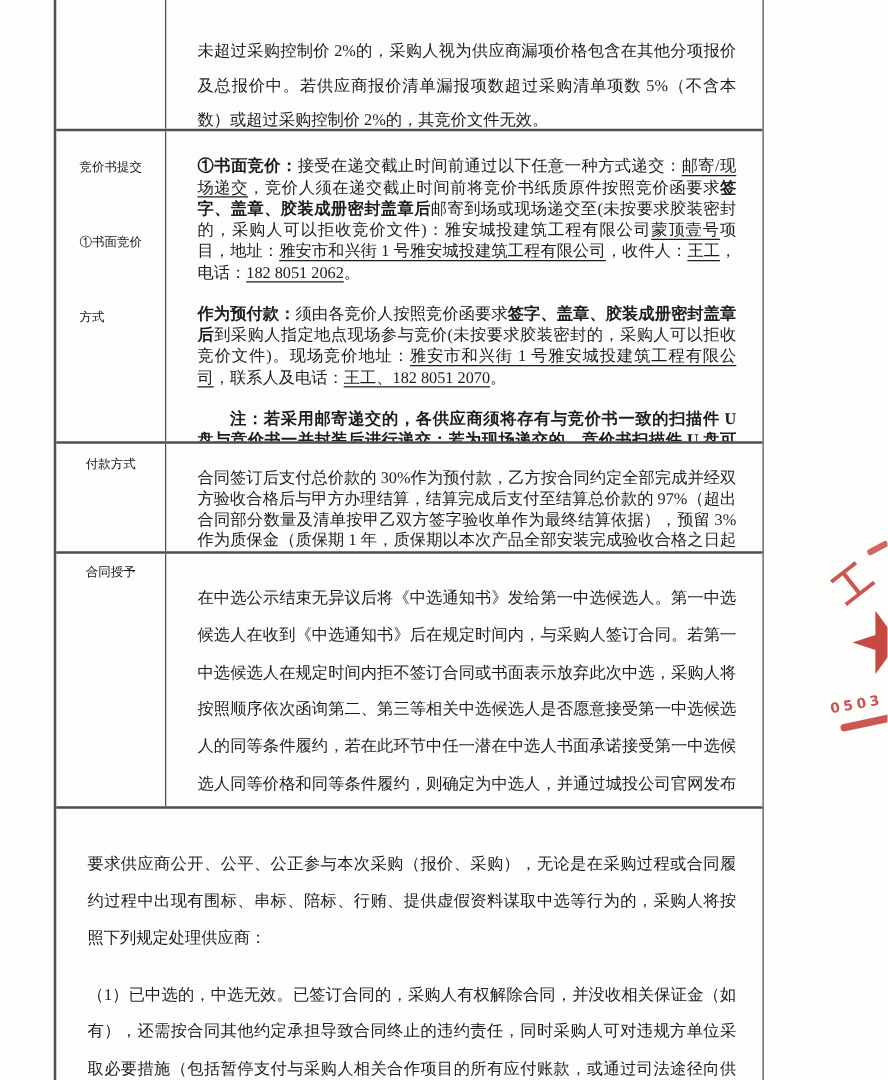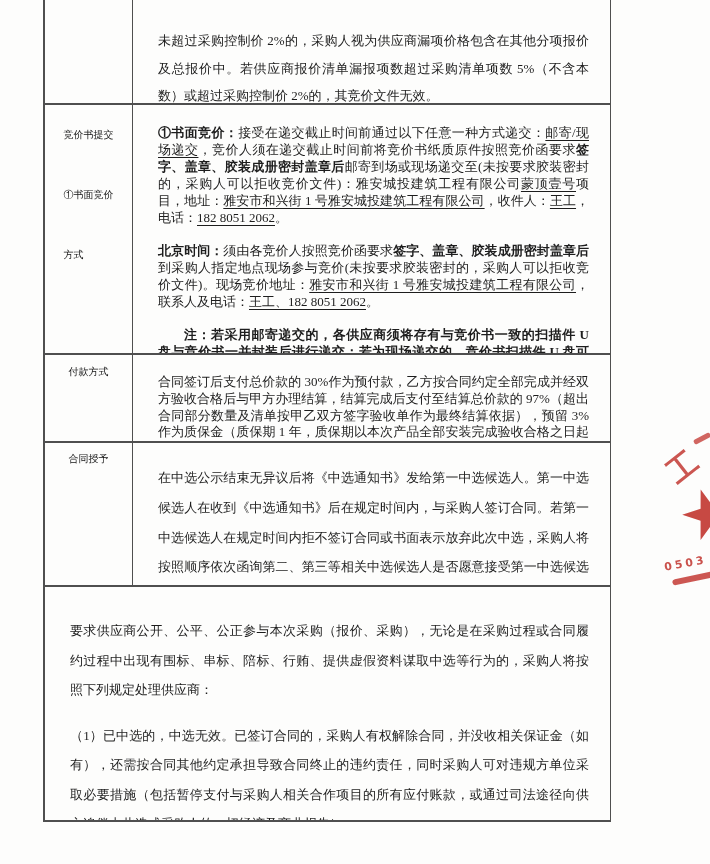--- a/index.html
+++ b/index.html
@@ -12,21 +12,21 @@
   
   .doc-table{
     position:absolute;left:43px;top:0;width:568px;box-sizing:border-box;
     border-left:2px solid var(--line);
     border-right:1.5px solid var(--line);
   }
   .trow{display:flex;box-sizing:border-box;border-bottom:2px solid var(--line);overflow:hidden;}
   .trow-0{height:105px}
   .trow-1{height:250px}
   .trow-2{height:88px}
-  .trow-3{height:144px}
+  .trow-3{height:204px}
   .trow-4{height:235px}
   .tlabel{
     flex:0 0 88px;width:88px;box-sizing:border-box;
     border-right:1.5px solid var(--line);
     font-size:10px;color:#151515;text-align:center;line-height:20px;
   }
   .tlabel-inner{display:inline-block;text-align:left;}
   .trow-1 .tlabel-line{line-height:60px;}
   .trow-2 .tlabel{padding-top:7px;}
   .trow-3 .tlabel{padding-top:6px;}
@@ -67,21 +67,21 @@
     <div class="trow trow-0">
       <div class="tlabel"></div>
       <div class="tcontent">
         <p class="para"><span class="seg">未超过采购控制价 2%的，采购人视为供应商漏项价格包含在其他分项报价及总报价中。若供应商报价清单漏报项数超过采购清单项数 5%（不含本数）或超过采购控制价 2%的，其竞价文件无效。</span></p>
       </div>
     </div>
     <div class="trow trow-1">
       <div class="tlabel"><div class="tlabel-inner"><div class="tlabel-line">竞价书提交</div><div class="tlabel-line">①书面竞价</div><div class="tlabel-line">方式</div></div></div>
       <div class="tcontent">
         <p class="para"><span class="seg b">①书面竞价：</span><span class="seg">接受在递交截止时间前通过以下任意一种方式递交：</span><span class="seg u">邮寄/现场递交</span><span class="seg">，竞价人须在递交截止时间前将竞价书纸质原件按照竞价函要求</span><span class="seg b">签字、盖章、胶装成册密封盖章后</span><span class="seg">邮寄到场或现场递交至(未按要求胶装密封的，采购人可以拒收竞价文件)：雅安城投建筑工程有限公司</span><span class="seg u">蒙顶壹号</span><span class="seg">项目，地址：</span><span class="seg u">雅安市和兴街 1 号雅安城投建筑工程有限公司</span><span class="seg">，收件人：</span><span class="seg u">王工</span><span class="seg">，电话：</span><span class="seg u">182 8051 2062</span><span class="seg">。</span></p>
-        <p class="para"><span class="seg b">北京时间：</span><span class="seg">须由各竞价人按照竞价函要求</span><span class="seg b">签字、盖章、胶装成册密封盖章后</span><span class="seg">到采购人指定地点现场参与竞价(未按要求胶装密封的，采购人可以拒收竞价文件)。现场竞价地址：</span><span class="seg u">雅安市和兴街 1 号雅安城投建筑工程有限公司</span><span class="seg">，联系人及电话：</span><span class="seg u">王工、182 8051 2062</span><span class="seg">。</span></p>
+        <p class="para"><span class="seg b">作为预付款：</span><span class="seg">须由各竞价人按照竞价函要求</span><span class="seg b">签字、盖章、胶装成册密封盖章后</span><span class="seg">到采购人指定地点现场参与竞价(未按要求胶装密封的，采购人可以拒收竞价文件)。现场竞价地址：</span><span class="seg u">雅安市和兴街 1 号雅安城投建筑工程有限公司</span><span class="seg">，联系人及电话：</span><span class="seg u">王工、182 8051 2070</span><span class="seg">。</span></p>
         <p class="para indent gap"><span class="seg b">注：若采用邮寄递交的，各供应商须将存有与竞价书一致的扫描件 U 盘与竞价书一并封装后进行递交；若为现场递交的，竞价书扫描件 U 盘可单独交由采购人现场拷贝后予以归还（竞价书应提供全套盖章 PDF 扫描件）。</span></p>
       </div>
     </div>
     <div class="trow trow-2">
       <div class="tlabel"><div class="tlabel-inner"><div class="tlabel-line">付款方式</div></div></div>
       <div class="tcontent">
         <p class="para"><span class="seg">合同签订后支付总价款的 30%作为预付款，乙方按合同约定全部完成并经双方验收合格后与甲方办理结算，结算完成后支付至结算总价款的 97%（超出合同部分数量及清单按甲乙双方签字验收单作为最终结算依据），预留 3%作为质保金（质保期 1 年，质保期以本次产品全部安装完成验收合格之日起计算），乙方在质保期届满后应向甲方提交退还质保金申请资料，甲方在核对资料无误后 15 个工作日内无息退还质保金。</span></p>
       </div>
     </div>
     <div class="trow trow-3">

